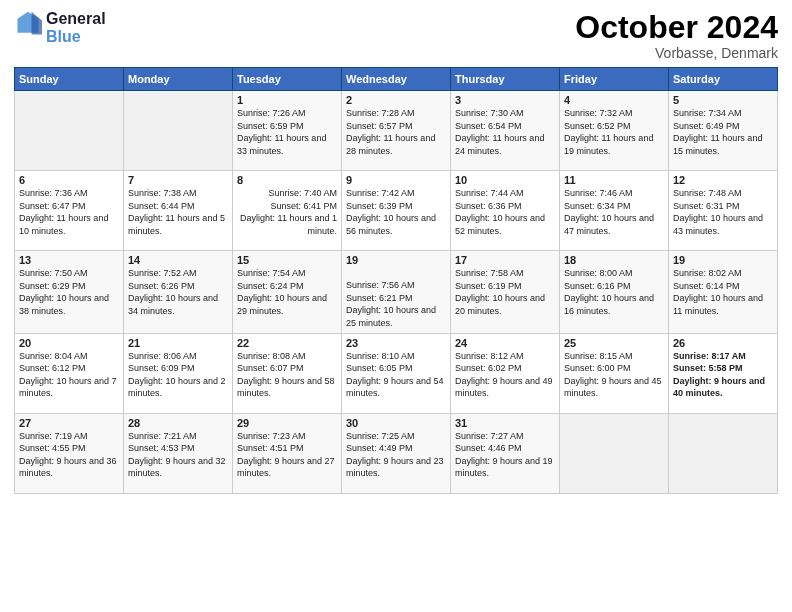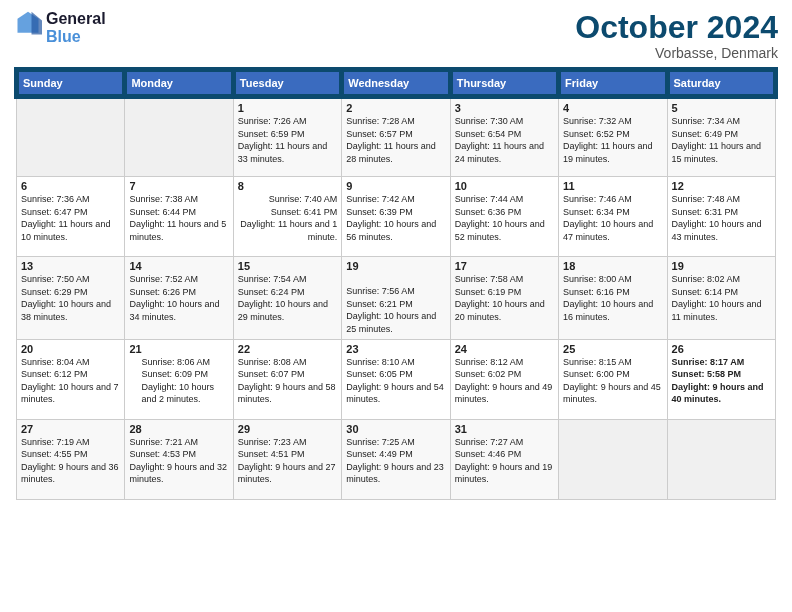--- a/index.html
+++ b/index.html
@@ -28,40 +28,40 @@
     .logo-icon {
       width: 28px;
       height: 28px;
     }
     .title-block {
       text-align: right;
     }
     .month-title {
       font-size: 32px;
       font-weight: bold;
-      color: #0c4a6e;
+      color: #000000;
       line-height: 1.1;
     }
     .location {
       font-size: 14px;
       color: #555;
     }
     table {
       width: 100%;
       border-collapse: collapse;
       table-layout: fixed;
     }
     thead tr th {
       background: #3a6bbf;
       color: #fff;
       font-size: 11px;
       font-weight: bold;
       padding: 5px 4px;
       text-align: left;
-      border: 5px solid #0c4a6e;
+      border: 1px solid #0c4a6e;
     }
     tbody tr td {
       border: 1px solid #ccc;
       vertical-align: top;
       padding: 3px 4px;
       font-size: 9.5px;
       color: #222;
       height: 80px;
       background: #fff;
     }
@@ -240,21 +240,21 @@
         </tr>
         <tr>
           <td>
             <span class="day-number">20</span>
             <div class="cell-info" style="white-space: pre-line;">Sunrise: 8:04 AM
 Sunset: 6:12 PM
 Daylight: 10 hours and 7 minutes.</div>
           </td>
           <td>
             <span class="day-number">21</span>
-            <div class="cell-info" style="white-space: pre-line; margin-left: 12px;">Sunrise: 8:06 AM
+            <div class="cell-info" style="white-space: pre-line;">Sunrise: 8:06 AM
 Sunset: 6:09 PM
 Daylight: 10 hours and 2 minutes.</div>
           </td>
           <td>
             <span class="day-number">22</span>
             <div class="cell-info" style="white-space: pre-line;">Sunrise: 8:08 AM
 Sunset: 6:07 PM
 Daylight: 9 hours and 58 minutes.</div>
           </td>
           <td>

